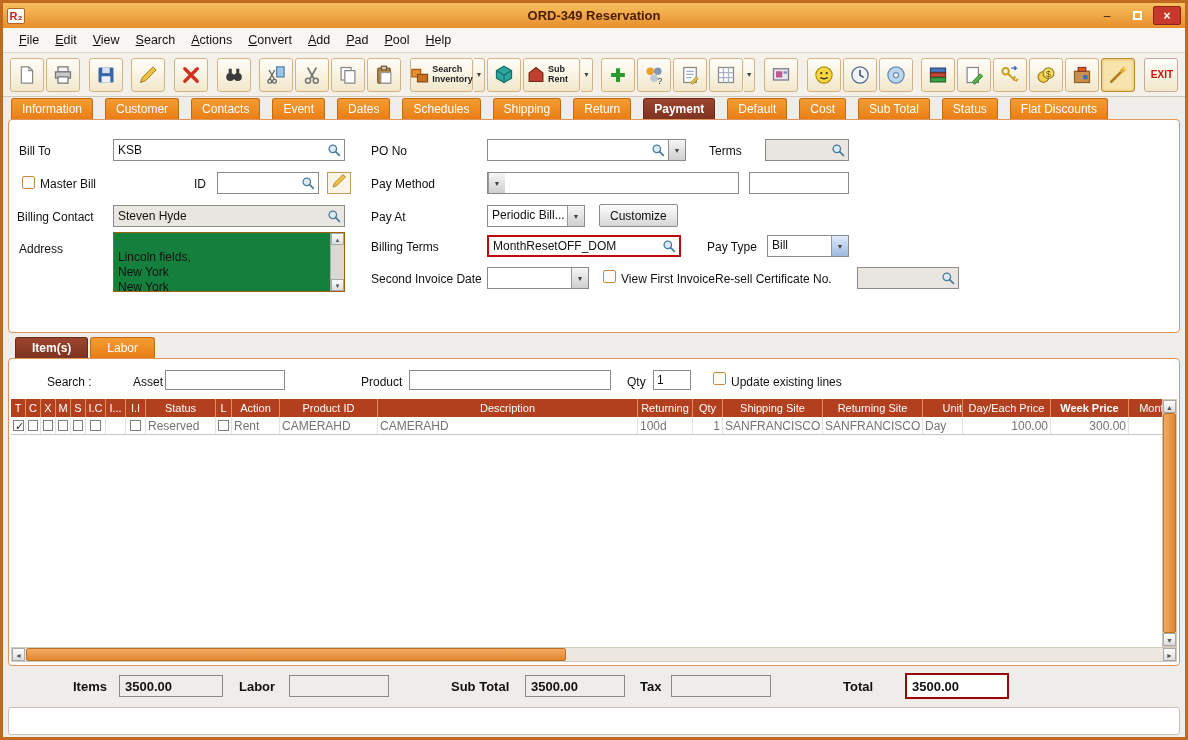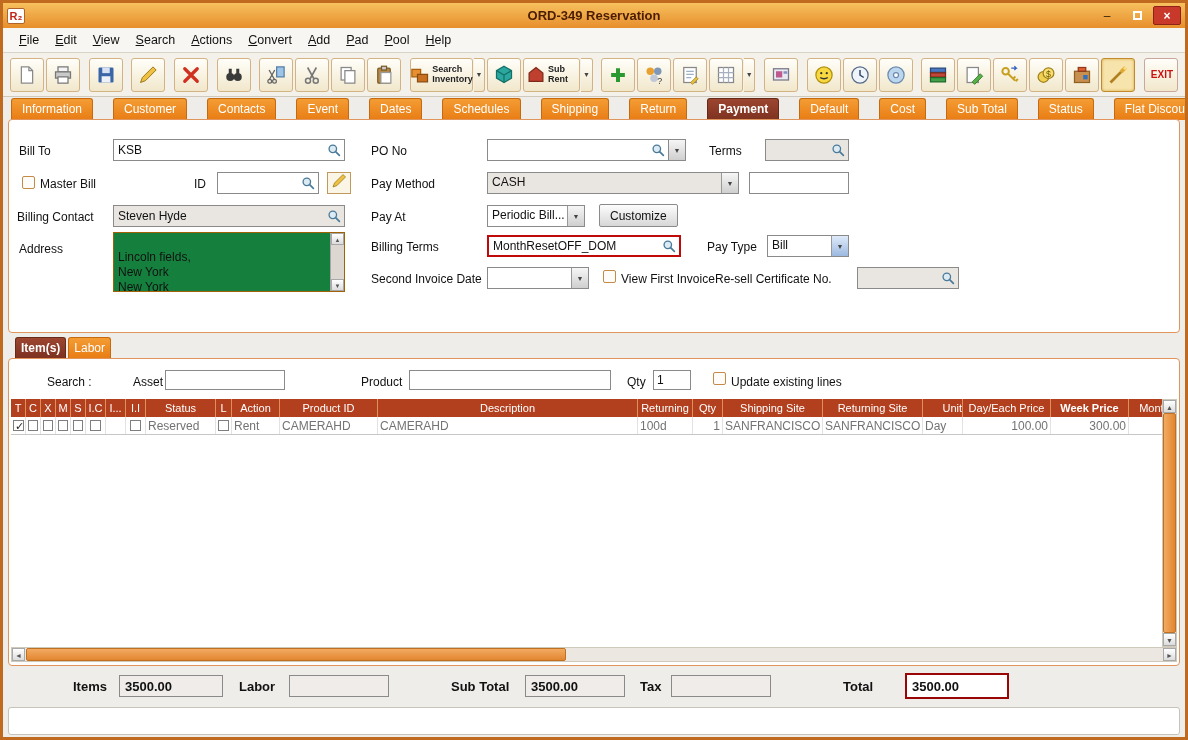--- a/index.html
+++ b/index.html
@@ -29,21 +29,21 @@
   .tlabel{font-size:9px;font-weight:bold;color:#222;line-height:1.1;margin-left:2px;text-align:left}
   .tdd{width:13px;height:34px;border:1px solid #d3b284;border-left:none;border-radius:0 3px 3px 0;background:linear-gradient(#fffef9,#f1e7cb);display:flex;align-items:center;justify-content:center;margin-right:1px;cursor:pointer}
   .tdd::after{content:"▼";font-size:7px;color:#444}
   .tgap{width:8px}
   .tspacer{flex:1}
   [data-name="search-inventory-button"] .tlabel{width:46px;white-space:normal}
   [data-name="exit-button"]{border-color:#caa79c}
   [data-name="exit-button"] .tlabel{color:#cc1010;font-size:10px}
 
   
-  .tabbar{height:23px;display:flex;align-items:flex-end;gap:20px;padding-left:8px}
+  .tabbar{height:23px;display:flex;align-items:flex-end;gap:12px;padding-left:8px}
   .tab{height:22px;line-height:21px;padding:0 10px;font-size:12px;color:#fff;background:linear-gradient(#f49c34,#e87d14);border:1px solid #c56a0e;border-bottom:none;border-radius:3px 3px 0 0;cursor:pointer;white-space:nowrap}
   .tab.active{background:linear-gradient(#9c4530,#7d3220);border-color:#662a16;font-weight:bold}
 
   
   .panel{position:absolute;background:#fff;border:1px solid #e0955c;border-radius:4px}
   .panel.payment{left:5px;top:116px;width:1172px;height:214px}
   .panel.items{left:5px;top:355px;width:1172px;height:308px}
 
   .lbl{position:absolute;font-size:12px;color:#111;white-space:nowrap}
   .lookup{position:absolute;display:flex;align-items:center;height:22px;border:1px solid #8a8a8a;background:#fff}
@@ -68,21 +68,21 @@
 
   .addr{position:absolute;border:1px solid #a16207;background:#15803d;font-size:12px;color:#111;line-height:15px;padding:2px 34px 2px 4px;white-space:pre-line;overflow:hidden}
   .ascroll{position:absolute;right:0;top:0;bottom:0;width:14px;background:#dcd8d1;border-left:1px solid #a8a8a8}
   .ascroll .sarr{position:absolute;left:0;width:13px;height:12px;font-size:6px;text-align:center;line-height:12px;color:#555;background:linear-gradient(#fff,#dcdcdc);border:1px solid #a8a8a8}
 
   .cb2{position:absolute;width:13px;height:13px;border:1px solid #c58a46;background:#fdfcf8;border-radius:2px;cursor:pointer}
   .cb2.checked::after,.cb.checked::after{content:"✓";font-size:11px;color:#222;position:relative;top:-2px;left:1px}
 
   
   .subtabbar{position:absolute;left:12px;top:333px;height:22px;display:flex;gap:2px;align-items:flex-end}
-  .subtab{height:21px;line-height:20px;padding:0 5px;font-size:12px;color:#fff;background:linear-gradient(#f49c34,#e87d14);border:1px solid #c56a0e;border-bottom:none;border-radius:3px 3px 0 0;cursor:pointer}
+  .subtab{height:21px;line-height:20px;padding:0 16px;font-size:12px;color:#fff;background:linear-gradient(#f49c34,#e87d14);border:1px solid #c56a0e;border-bottom:none;border-radius:3px 3px 0 0;cursor:pointer}
   .subtab.active{background:linear-gradient(#9c4530,#7d3220);font-weight:bold;border-color:#662a16}
 
   
   .sinput{position:absolute;height:20px;border:1px solid #8a8a8a;background:#fff;font-size:12px;padding:0 3px;line-height:18px;color:#111}
 
   
   .gridwrap{position:absolute;left:2px;top:40px;width:1153px;height:248px;overflow:hidden;background:#fff}
   .grid{width:1198px}
   .thead{display:flex;height:18px;background:#b23f1e}
   .th{flex:none;color:#fff;font-size:11px;line-height:18px;text-align:center;border-right:1px solid #e09058;overflow:hidden;white-space:nowrap}
@@ -455,21 +455,20 @@
         </span>
     </div>
     <div class="iconbtn" style="left:318px;top:52px" data-name="id-edit-button">
         <span class="pencil-ico" data-name="pencil-icon"><svg viewBox="0 0 16 16" xmlns="http://www.w3.org/2000/svg">
             <path d="M2 14l1.5-4L12 1.5 14.5 4 6 12.5z" fill="#f0c040" stroke="#9a7a20" stroke-width=".8"></path>
           </svg></span>
       </div>
 
     <span class="lbl" style="left:362px;top:57px" data-name="pay-method-label">Pay Method</span>
     <div class="combo gray" style="left:478px;top:52px;width:252px" data-name="pay-method-combo">
-      <span class="val" data-name="pay-method-value">CASH</span>
       <span class="dd" data-name="pay-method-dropdown-icon"></span>
     </div>
     <div class="sinput" style="left:740px;top:52px;width:100px;height:22px" data-name="pay-method-extra-field"></div>
 
     <span class="lbl" style="left:8px;top:90px" data-name="billing-contact-label">Billing Contact</span>
     <div class="lookup gray" style="left:104px;top:85px;width:232px" data-name="billing-contact-field">
       <span class="val" data-name="billing-contact-value">Steven Hyde</span>
       <span class="mag" data-name="billing-contact-search-icon">
           <svg viewBox="0 0 16 16" xmlns="http://www.w3.org/2000/svg">
             <circle cx="6.2" cy="6.2" r="4" fill="#dceaf4" stroke="#4a7a9a" stroke-width="1.4"></circle>

